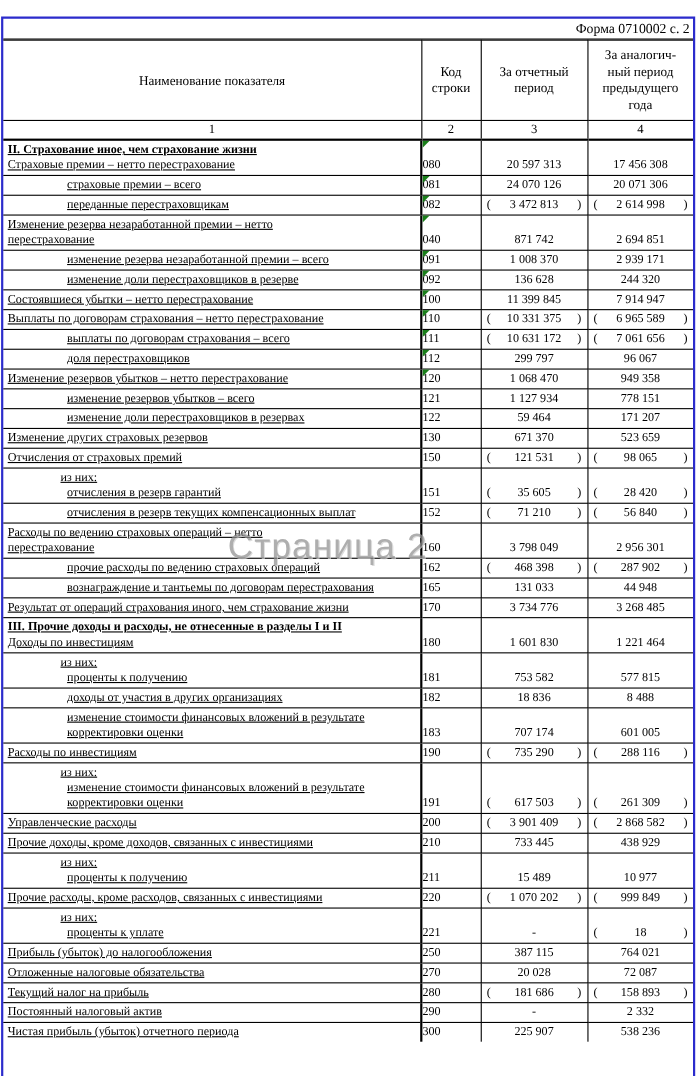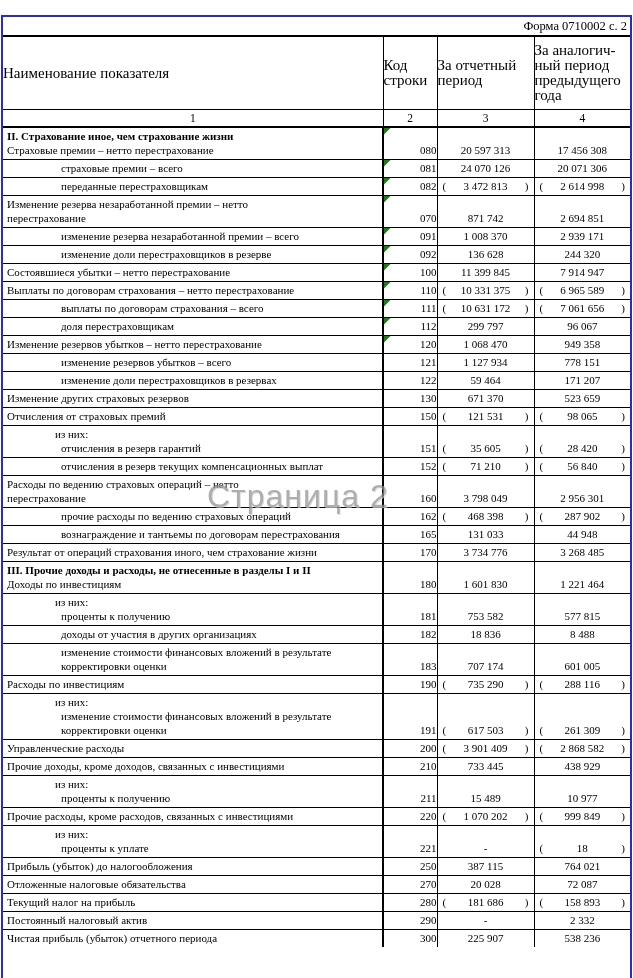--- a/index.html
+++ b/index.html
@@ -48,42 +48,42 @@
   
   tr > *:first-child { border-left: none; }
   tr > *:last-child  { border-right: none; }
   tbody tr:last-child > * { border-bottom: none; }
   
   .cell-code { border-left-width: 2px; }
 
   thead th.head {
     height: 73px;
     vertical-align: middle;
-    text-align: left;
-    font-size: 15px;
+    text-align: center;
+    font-size: 12px;
     line-height: 15px;
     white-space: pre-line;
   }
   thead th.num {
     height: 17px;
     text-align: center;
     font-size: 11.5px;
     line-height: 14px;
     border-bottom-width: 2px;
   }
 
   td { font-size: 11px; line-height: 14px; vertical-align: bottom; }
 
   td.cell-name { vertical-align: top; padding: 1.5px 2px 1.5px 0; }
-  .line { padding-left: 4px; }
+  .line { padding-left: 4px; text-decoration: underline; }
   .line.ind1 { padding-left: 58px; }
   .line.ind2 { padding-left: 52px; }
   .line.b { font-weight: bold; }
 
-  td.cell-code { position: relative; text-align: right; padding: 1.5px 0; }
+  td.cell-code { position: relative; text-align: left; padding: 1.5px 0; }
   .marker {
     position: absolute; top: 0; left: 0;
     width: 7px; height: 7px;
     background: var(--marker, #1a7f1a);
     clip-path: polygon(0 0, 100% 0, 0 100%);
   }
 
   td.cell-val { padding: 1.5px 0; }
   .pos { text-align: center; }
   .neg { display: flex; justify-content: space-between; padding: 0 5px; }
@@ -181,21 +181,21 @@
               <span class="num">2 614 998</span>
               <span class="par">)</span>
             </div>
           </td>
         </tr>
         <tr>
           <td class="cell-name">
             <div class="line">Изменение резерва незаработанной премии – нетто</div>
             <div class="line">перестрахование</div>
           </td>
-          <td class="cell-code"><div class="marker"></div><span>070</span></td>
+          <td class="cell-code"><div class="marker"></div><span>040</span></td>
           <td class="cell-val">
             <div class="pos">871 742</div>
           </td>
           <td class="cell-val">
             <div class="pos">2 694 851</div>
           </td>
         </tr>
         <tr>
           <td class="cell-name">
             <div class="line ind1">изменение резерва незаработанной премии – всего</div>
@@ -267,21 +267,21 @@
           <td class="cell-val">
             <div class="neg">
               <span class="par">(</span>
               <span class="num">7 061 656</span>
               <span class="par">)</span>
             </div>
           </td>
         </tr>
         <tr>
           <td class="cell-name">
-            <div class="line ind1">доля перестраховщикам</div>
+            <div class="line ind1">доля перестраховщиков</div>
           </td>
           <td class="cell-code"><div class="marker"></div><span>112</span></td>
           <td class="cell-val">
             <div class="pos">299 797</div>
           </td>
           <td class="cell-val">
             <div class="pos">96 067</div>
           </td>
         </tr>
         <tr>

